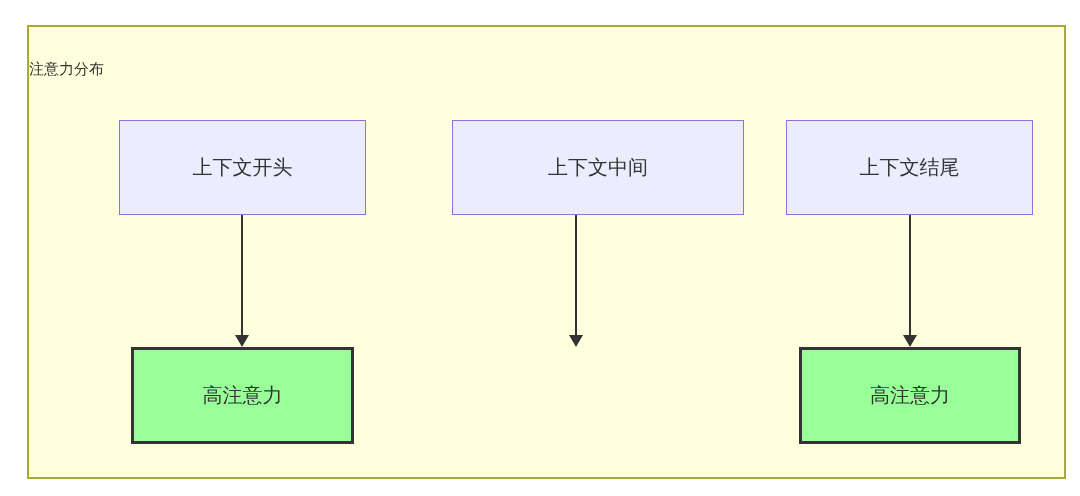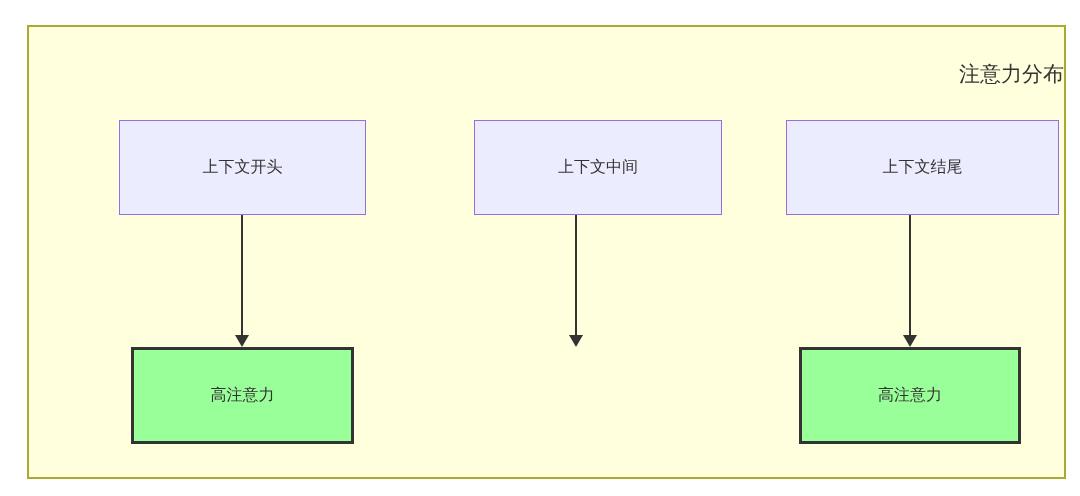--- a/index.html
+++ b/index.html
@@ -22,43 +22,43 @@
     width: 1035px;
     height: 450px;
     background: var(--container-fill, #FFFFDE);
     border: 2px solid var(--container-border, #AAAA33);
   }
   .title {
     position: absolute;
     top: 33px;
     left: 0;
     width: 100%;
-    text-align: right;
-    font-size: 21px;
+    text-align: left;
+    font-size: 15px;
     color: var(--text, #333333);
   }
   .node {
     position: absolute;
     display: flex;
     align-items: center;
     justify-content: center;
-    font-size: 16px;
+    font-size: 20px;
     color: var(--text, #333333);
     box-sizing: border-box;
     text-align: right;
   }
   .source {
     top: 93px;
     height: 95px;
     background: var(--source-fill, #ECECFF);
     border: 1.5px solid var(--source-border, #9370DB);
   }
   .source.col-0 { left: 90px;  width: 247px; }
-  .source.col-1 { left: 445px; width: 248px; }
-  .source.col-2 { left: 757px; width: 273px; }
+  .source.col-1 { left: 423px; width: 292px; }
+  .source.col-2 { left: 757px; width: 247px; }
   .target {
     top: 320px;
     height: 97px;
     border: 3px solid var(--target-border, #333333);
   }
   .target.high { background: var(--high-fill, #99FF99); }
   .target.low  { background: var(--low-fill,  #FF9999); }
   .target.col-0 { left: 102px; width: 223px; }
   .target.col-1 { left: 436px; width: 222px; }
   .target.col-2 { left: 770px; width: 222px; }

